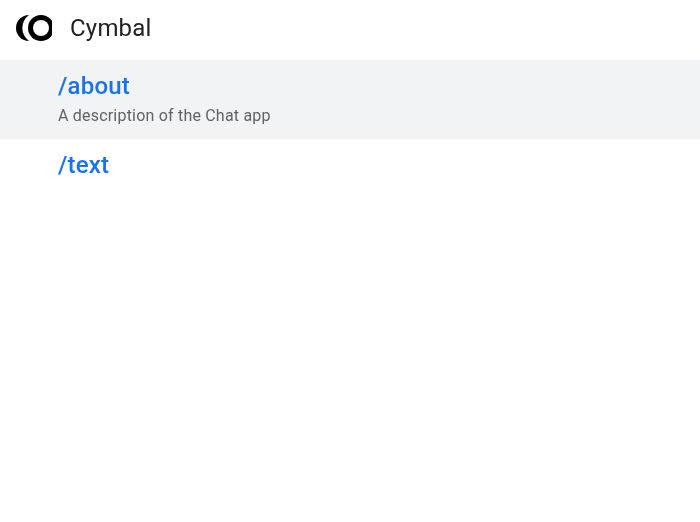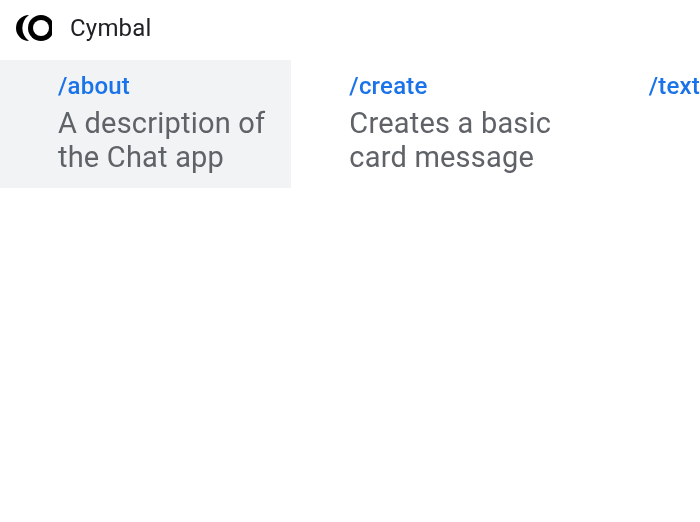--- a/index.html
+++ b/index.html
@@ -28,38 +28,38 @@
       justify-content: center;
     }
     .app-name {
       font-size: 24px;
       font-weight: 400;
       color: #202124;
       letter-spacing: 0.2px;
     }
     .command-list {
       display: flex;
-      flex-direction: row;
+      flex-direction: column;
     }
     .command-item {
       padding: 12px 0 14px 58px;
       cursor: pointer;
     }
     .command-item.selected {
       background-color: #f1f3f4;
     }
     .command-name {
       font-size: 24px;
       font-weight: 500;
       color: #1a73e8;
       margin-bottom: 6px;
       letter-spacing: 0.2px;
     }
     .command-desc {
-      font-size: 29px;
+      font-size: 16px;
       font-weight: 400;
       color: #5f6368;
       letter-spacing: 0.2px;
     }
   </style>
 </head>
 <body>
 
 <div class="header">
   <div class="app-icon">
@@ -71,19 +71,15 @@
   </div>
   <div class="app-name">Cymbal</div>
 </div>
 
 <div class="command-list">
   <div class="command-item selected">
     <div class="command-name">/about</div>
     <div class="command-desc">A description of the Chat app</div>
   </div>
   <div class="command-item">
-    <div class="command-name">/create</div>
-    <div class="command-desc">Creates a basic card message</div>
-  </div>
-  <div class="command-item">
     <div class="command-name">/text</div>
   </div>
 </div>
 
 </body></html>

